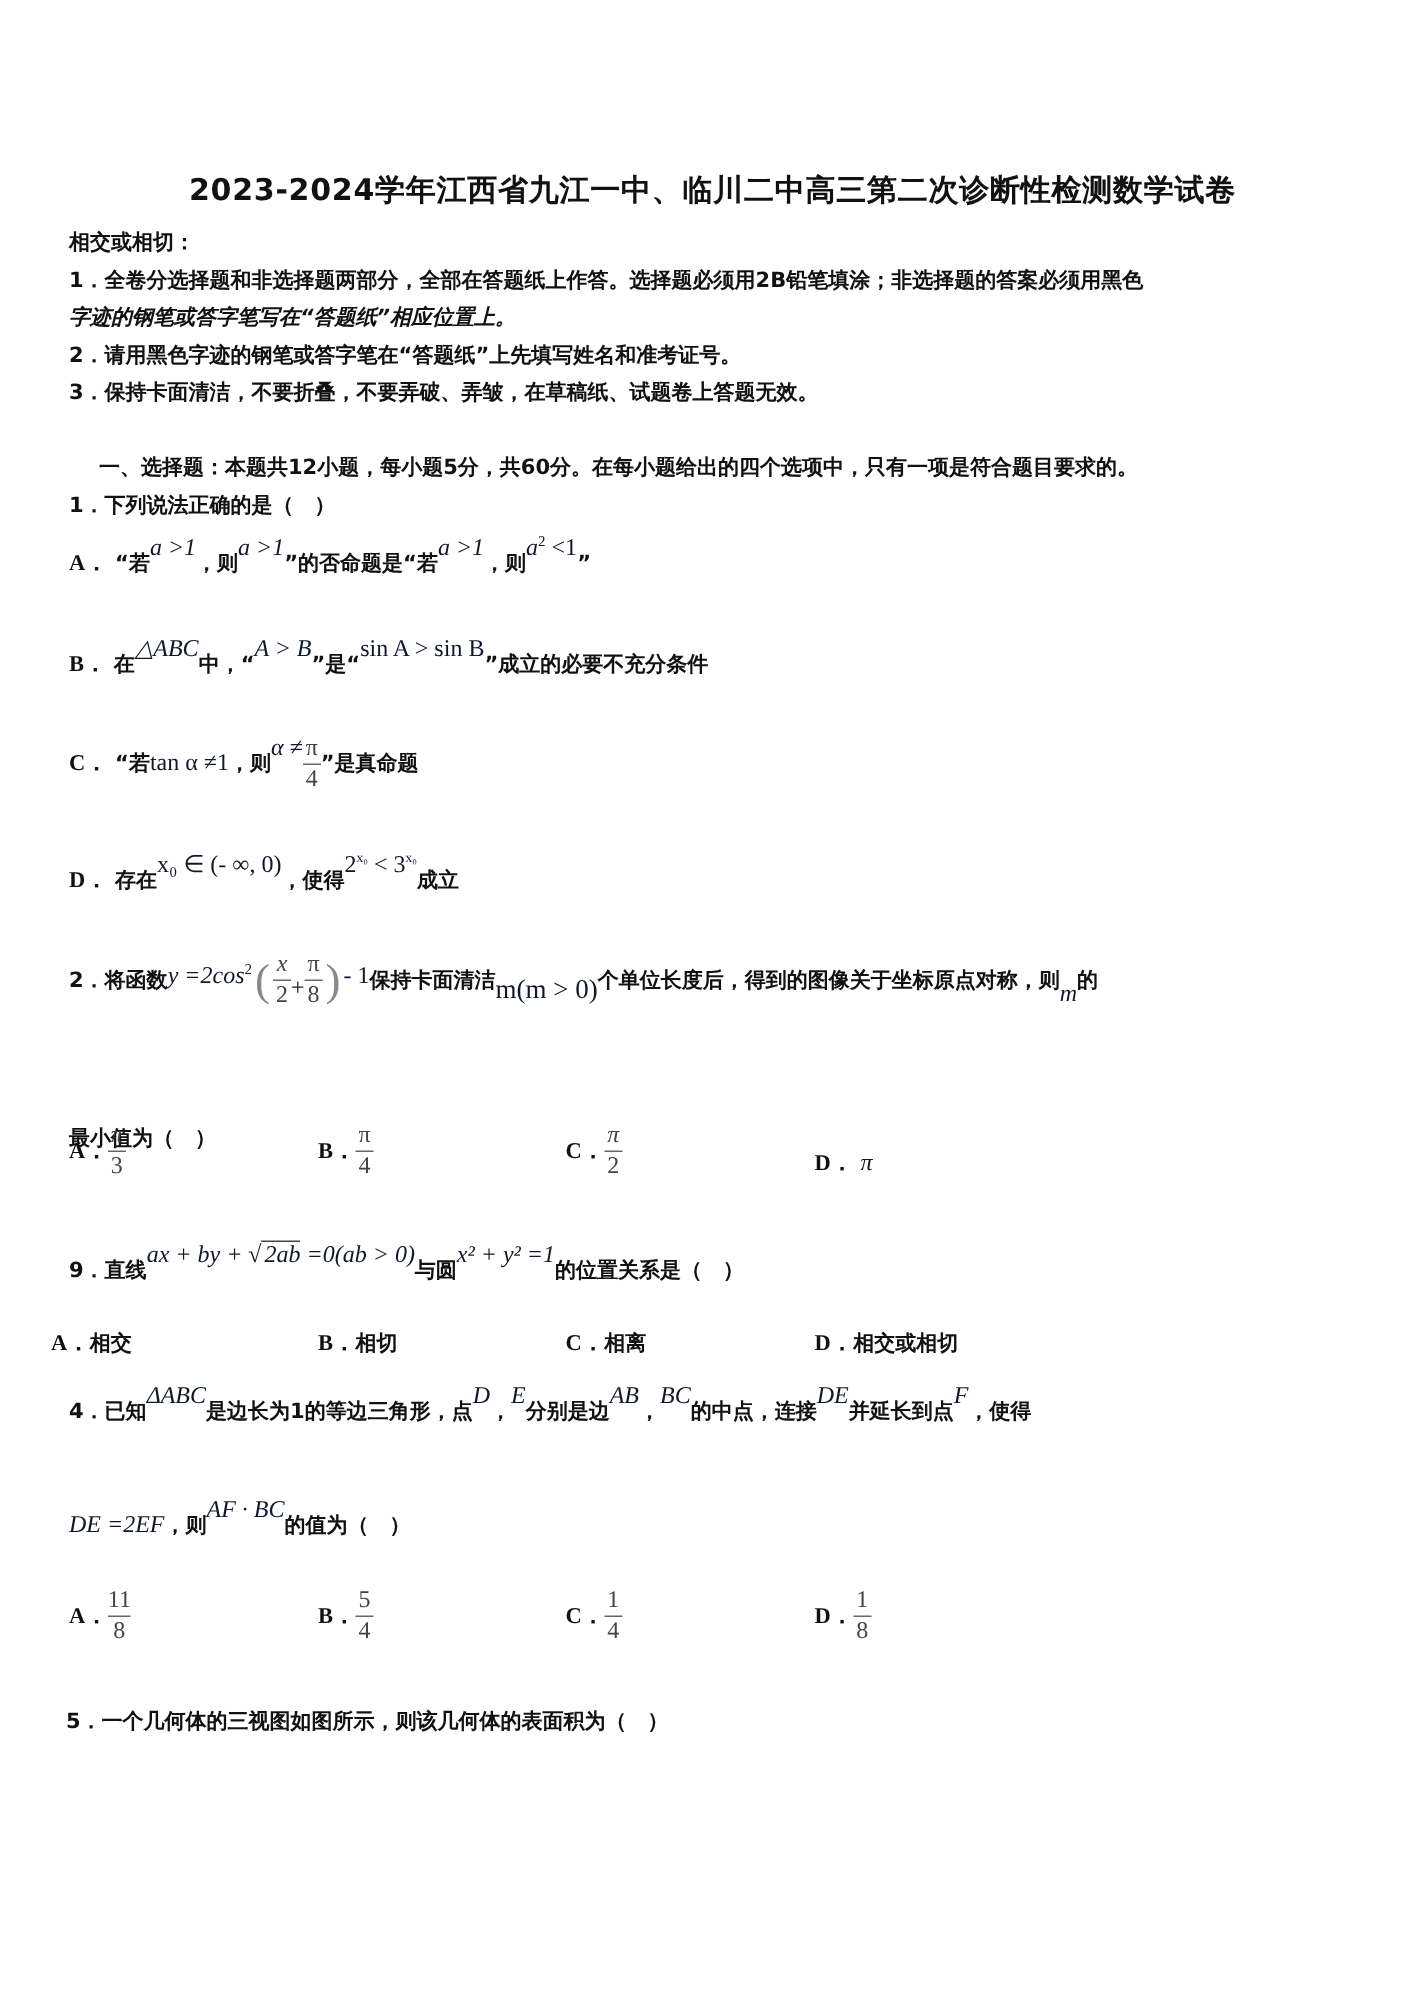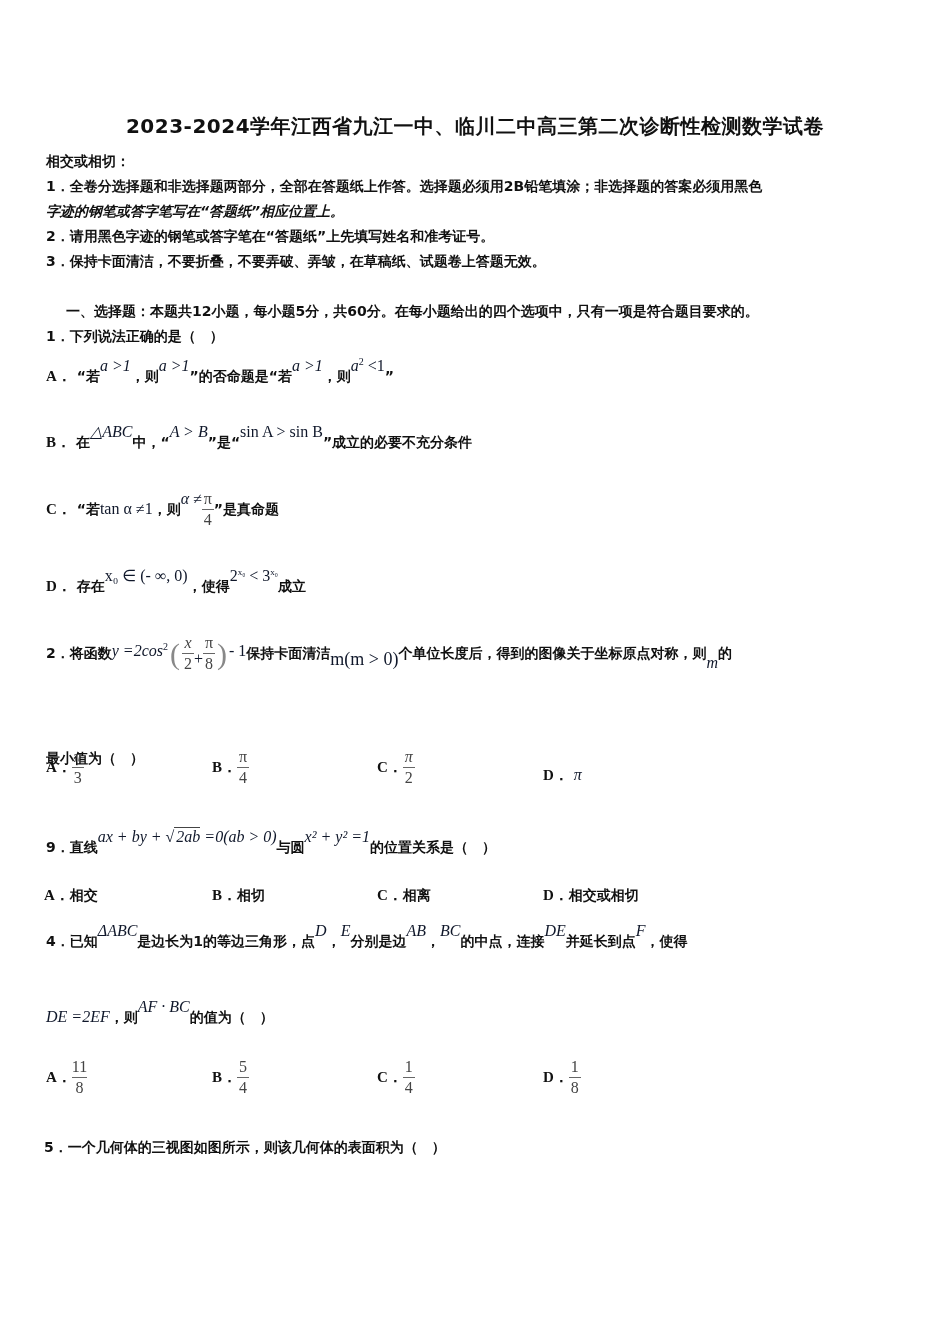--- a/index.html
+++ b/index.html
@@ -106,21 +106,21 @@
 </div>
 <div class="abs cn" style="left:543px; top:766px;">
   <span class="lbl">D．</span>
   <span class="m mi">π</span>
 </div>
 
 <div class="abs cn" style="left:46px; top:838px;">
   <span>9．直线</span><span class="m mi sup"><span>ax + by + </span>√<span class="sqrt">2ab</span><span> =0(ab &gt; 0)</span></span><span>与圆</span><span class="m mi sup">x² + y² =1</span><span>的位置关系是（　）</span>
 </div>
 
-<div class="abs cn" style="left:44px; top:886px;"><span class="lbl">A．</span><span>相交</span></div>
+<div class="abs cn" style="left:34px; top:886px;"><span class="lbl">A．</span><span>相交</span></div>
 <div class="abs cn" style="left:212px; top:886px;"><span class="lbl">B．</span><span>相切</span></div>
 <div class="abs cn" style="left:377px; top:886px;"><span class="lbl">C．</span><span>相离</span></div>
 <div class="abs cn" style="left:543px; top:886px;"><span class="lbl">D．</span><span>相交或相切</span></div>
 
 <div class="abs cn" style="left:46px; top:932px;">
   <span>4．已知</span><span class="m mi sup">ΔABC</span><span>是边长为1的等边三角形，点</span><span class="m mi sup">D</span><span>，</span><span class="m mi sup">E</span><span>分别是边</span><span class="m mi sup">AB</span><span>，</span><span class="m mi sup">BC</span><span>的中点，连接</span><span class="m mi sup">DE</span><span>并延长到点</span><span class="m mi sup">F</span><span>，使得</span>
 </div>
 <div class="abs cn" style="left:46px; top:1008px;">
   <span class="m mi">DE =2EF</span><span>，则</span><span class="m mi sup">AF · BC</span><span>的值为（　）</span>
 </div>

